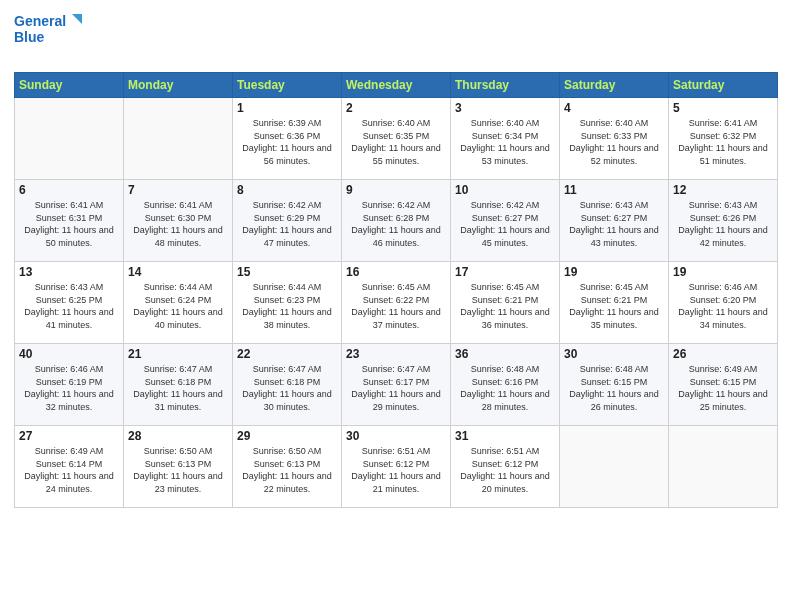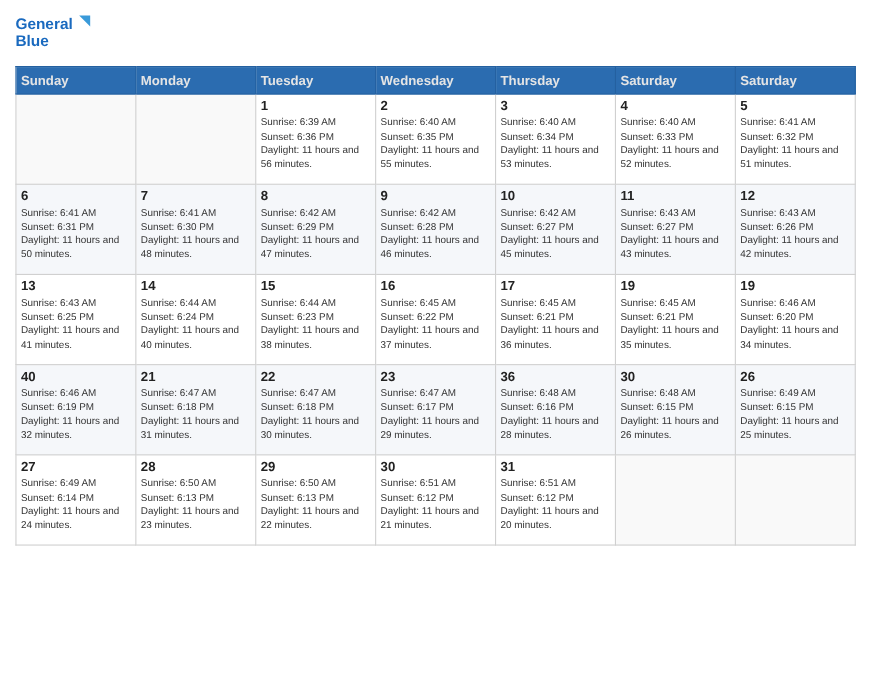--- a/index.html
+++ b/index.html
@@ -12,21 +12,21 @@
     }
     .container {
       width: 792px;
       background: #fff;
       padding: 10px 14px;
     }
     .header {
       display: flex;
       justify-content: space-between;
       align-items: flex-start;
-      margin-bottom: 12px;
+      margin-bottom: 24px;
     }
     .logo {
       display: flex;
       align-items: center;
       gap: 4px;
     }
     .title-block {
       text-align: right;
     }
     .month-title {
@@ -38,21 +38,21 @@
       font-size: 14px;
       color: #555;
     }
     .calendar {
       width: 100%;
       border-collapse: collapse;
       border: 1px solid #ccc;
     }
     .calendar th {
       background-color: #2b6cb0;
-      color: #e5e5e5;
+      color: #bef264;
       font-size: 12px;
       font-weight: bold;
       padding: 5px 4px;
       text-align: left;
       border: 1px solid #2460a0;
     }
     .calendar td {
       vertical-align: top;
       border: 1px solid #d0d0d0;
       padding: 3px 4px;
@@ -73,20 +73,21 @@
       font-size: 12px;
       font-weight: bold;
       color: #222;
       display: block;
       margin-bottom: 2px;
     }
     .day-info {
       font-size: 9px;
       color: #333;
       line-height: 1.4;
+      text-align: center;
     }
     .empty-cell {
       background: #f9f9f9 !important;
     }
   </style>
 </head>
 <body>
 
 <div class="container">
   <div class="header">

